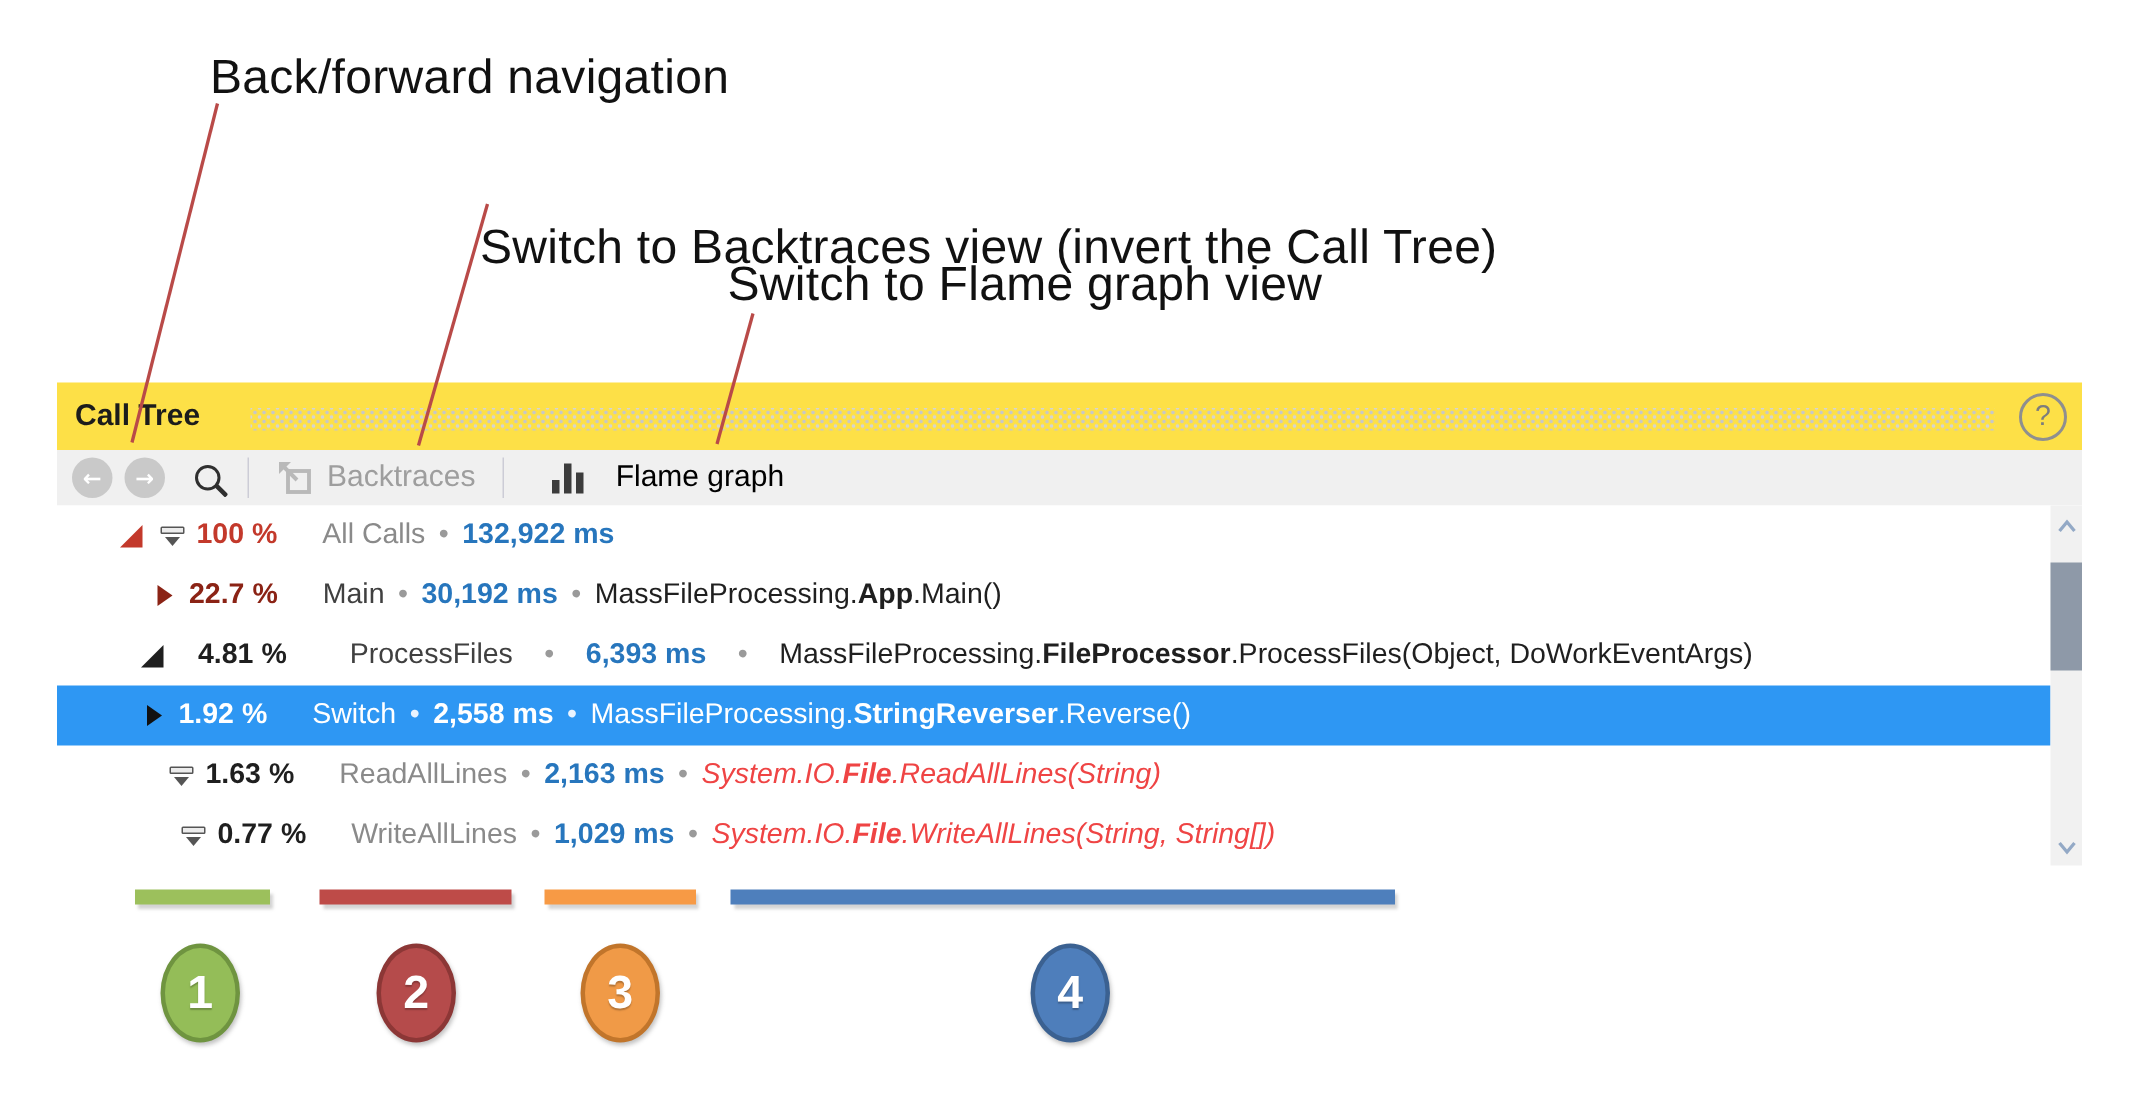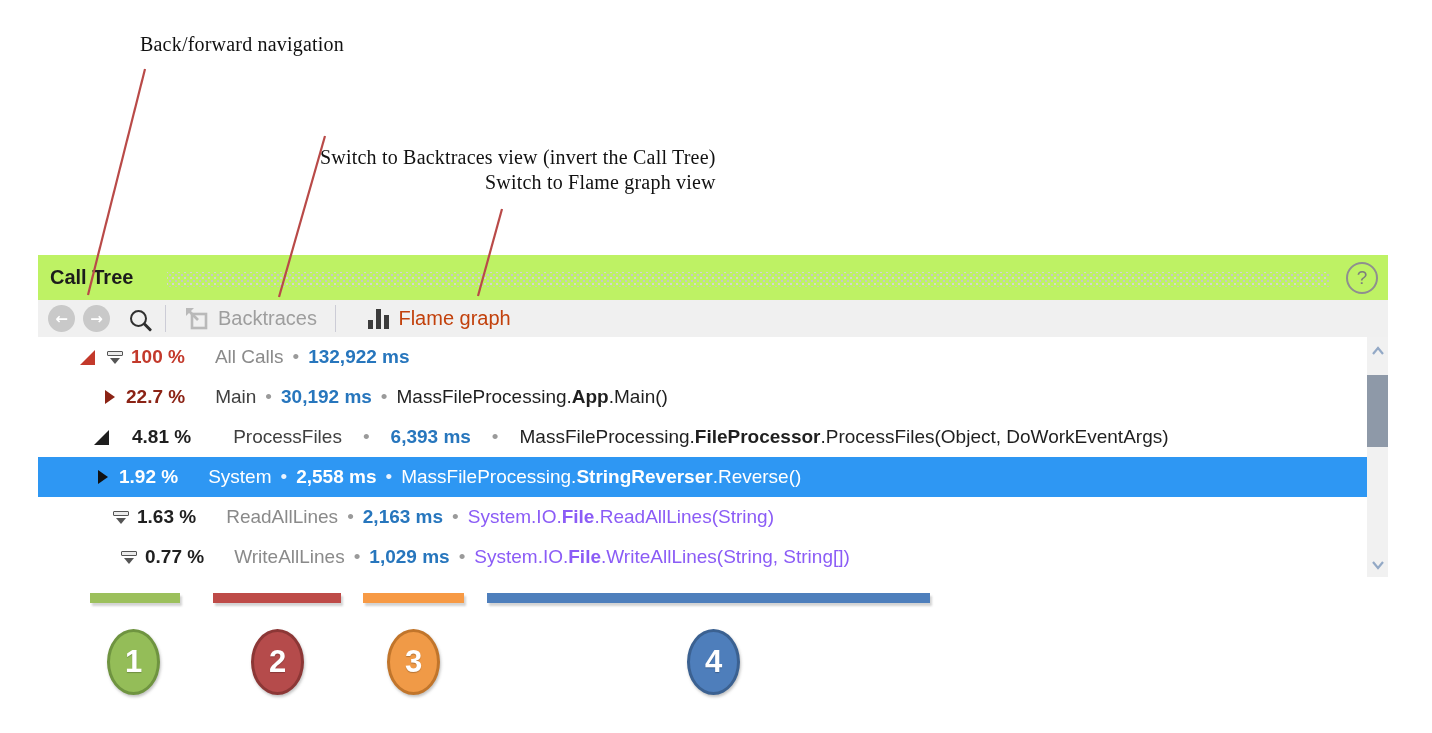--- a/index.html
+++ b/index.html
@@ -1,47 +1,47 @@
 <!DOCTYPE html>
 <html><head>
 <meta charset="utf-8">
 <style>
   * { margin:0; padding:0; box-sizing:border-box; }
   html,body { width:1432px; height:733px; background:#ffffff; font-family:"Liberation Sans", sans-serif; overflow:hidden; }
   .stage { position:relative; width:1432px; height:733px; background:#fff; }
 
   
-  .ann { position:absolute; color:#111; font-size:20px; letter-spacing:.2px; white-space:nowrap;font-family:Liberation Serif, serif; }
+  .ann { position:absolute; color:#111; font-size:32px; letter-spacing:.2px; white-space:nowrap; }
   .ann1 { left:140px; top:33px; }
   .ann2 { left:320px; top:99px;margin-top:47px; }
   .ann3 { left:485px; top:171px; }
   .leader-svg { position:absolute; left:0; top:0; width:1432px; height:733px; pointer-events:none; z-index:30; }
 
   
   .panel { position:absolute; left:38px; top:255px; width:1350px; height:322px; }
-  .panel-header { height:45px; background:#bef264; display:flex; align-items:center; padding:0 10px 0 12px; }
+  .panel-header { height:45px; background:#fde047; display:flex; align-items:center; padding:0 10px 0 12px; }
   .panel-title { font-size:20px; font-weight:bold; color:#1c1c1c; }
   .dots { flex:1; height:15px; margin:4px 16px 0 34px;
           background-image:radial-gradient(circle,#c7c7c7 1.1px,transparent 1.45px),
                            radial-gradient(circle,#d4d4d4 1.1px,transparent 1.45px);
           background-size:6px 6px,6px 6px; background-position:0 0,3px 3px; }
   .help-btn { width:32px; height:32px; border:2px solid #8f8f8f; border-radius:50%;
               color:#7d7d7d; font-size:19px; display:flex; align-items:center; justify-content:center; background:transparent; }
 
   .toolbar { height:37px; background:#f0f0f0; display:flex; align-items:center; padding-left:10px; gap:8px; }
   .nav-circle { width:27px; height:27px; border-radius:50%; background:#c9c9c9; color:#fff;
                 display:flex; align-items:center; justify-content:center;
                 font-family:"DejaVu Sans", sans-serif; font-size:15px; font-weight:bold; }
   .mag { position:relative; width:17px; height:17px; border:2.6px solid #2f2f2f; border-radius:50%; margin-left:12px; }
   .mag::after { content:""; position:absolute; width:3.4px; height:10px; background:#2f2f2f;
                 transform:rotate(-45deg); right:-4px; bottom:-7px; border-radius:1px; }
   .tb-sep { width:1px; height:27px; background:#ccccd6; margin:0 10px; }
   .tb-btn { display:flex; align-items:center; gap:9px; background:transparent; border:none; }
   .tb-label-disabled { font-size:20px; color:#9e9e9e;text-align:right; }
-  .tb-label { font-size:20px; color:#c2410c; }
+  .tb-label { font-size:20px; color:#000000;margin-left:12px; }
   .flame-bars { display:flex; align-items:flex-end; gap:2.5px; height:20px; margin-left:14px; }
   .flame-bars i { display:block; width:5.5px; background:#3c3c3c; }
   .fb1{height:9px;} .fb2{height:20px;} .fb3{height:14px;}
 
   
   .tree { position:relative; height:240px; background:#fff; }
   .rows { position:absolute; left:0; top:0; right:21px; }
   .row { height:40px; display:flex; align-items:center; font-size:19px; white-space:nowrap; overflow:hidden; }
   .row.sel { background:#2e97f3; }
   .tri-exp { width:0; height:0; border-left:15px solid transparent; border-bottom:15px solid currentColor; margin-right:11px; flex:none; }
@@ -54,21 +54,21 @@
   .filter-ic .fbar { width:16px; height:5.5px; border:1.7px solid #555; background:#ececec; border-radius:1px; }
   .filter-ic .ftri { margin-top:1.5px; width:0; height:0; border-left:5.5px solid transparent;
                      border-right:5.5px solid transparent; border-top:6.5px solid #555; }
   .pct { font-weight:bold; margin-right:30px; }
   .nm  { color:#404040; }
   .nm.gray { color:#8a8a8a; }
   .bullet { color:#9a9a9a; margin:0 9px; }
   .ms { color:#2776bd; font-weight:bold; }
   .sig { color:#1f1f1f; }
   .sig b { font-weight:bold; }
-  .sig.gray, .sig.gray b { color:#8b5cf6; }
+  .sig.gray, .sig.gray b { color:#ef4444;font-style:italic; }
   .row.sel .pct, .row.sel .nm, .row.sel .ms, .row.sel .sig, .row.sel .sig b { color:#ffffff; }
   .row.sel .bullet { color:#eaf4ff; }
   .row.sel .tri-col { color:#111; }
 
   .p1{padding-left:42px;} .p2{padding-left:67px;} .p3{padding-left:56px;gap:12px;}
   .p4{padding-left:60px;} .p5{padding-left:74px;} .p6{padding-left:82px;}
 
   
   .scrollbar { position:absolute; right:0; top:0; width:21px; height:240px; background:#f1f1f1; }
   .sb-arrow { position:absolute; left:0; width:21px; height:16px; display:flex; align-items:center; justify-content:center; }
@@ -168,21 +168,21 @@
           <span class="nm">ProcessFiles</span>
           <span class="bullet">•</span>
           <span class="ms">6,393 ms</span>
           <span class="bullet">•</span>
           <span class="sig"><span>MassFileProcessing.</span><b>FileProcessor</b><span>.ProcessFiles(Object, DoWorkEventArgs)</span></span>
         </div>
 
         <div class="row p4 sel">
           <span class="tri-col"></span>
           <span class="pct">1.92 %</span>
-          <span class="nm">System</span>
+          <span class="nm">Switch</span>
           <span class="bullet">•</span>
           <span class="ms">2,558 ms</span>
           <span class="bullet">•</span>
           <span class="sig"><span>MassFileProcessing.</span><b>StringReverser</b><span>.Reverse()</span></span>
         </div>
 
         <div class="row p5">
           <span class="filter-ic">
               <span class="fbar"></span>
               <span class="ftri"></span>

